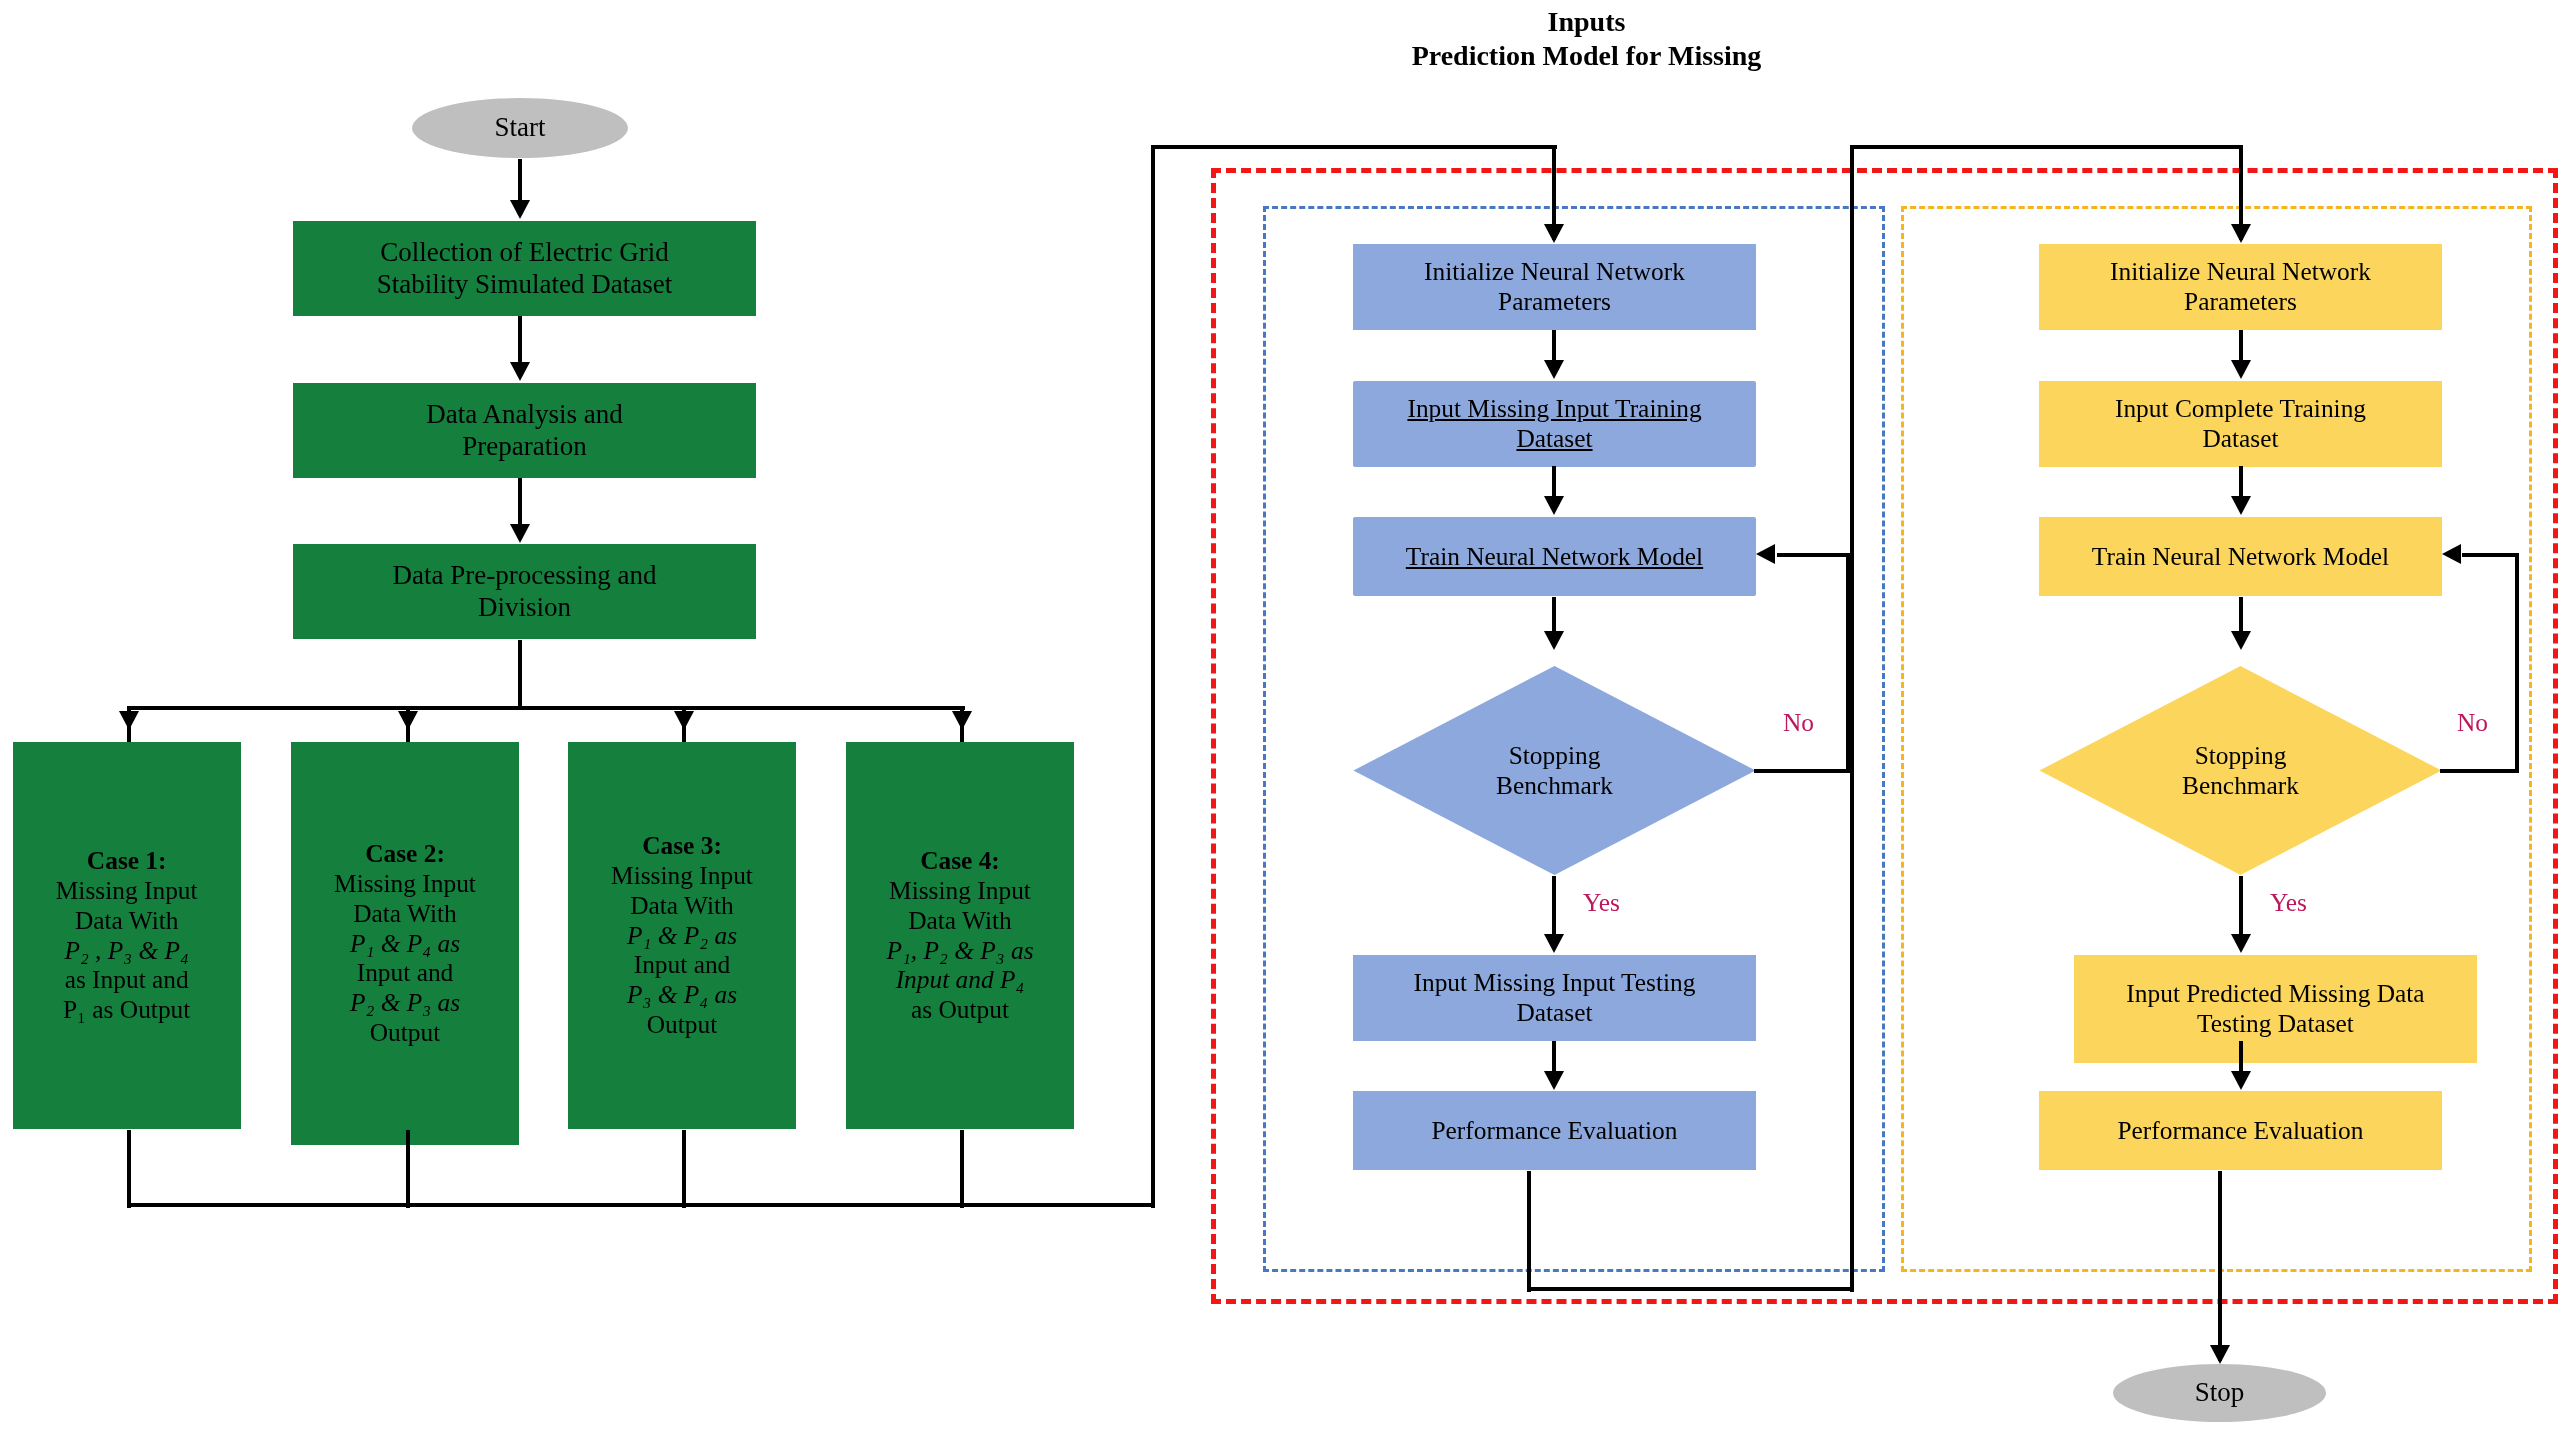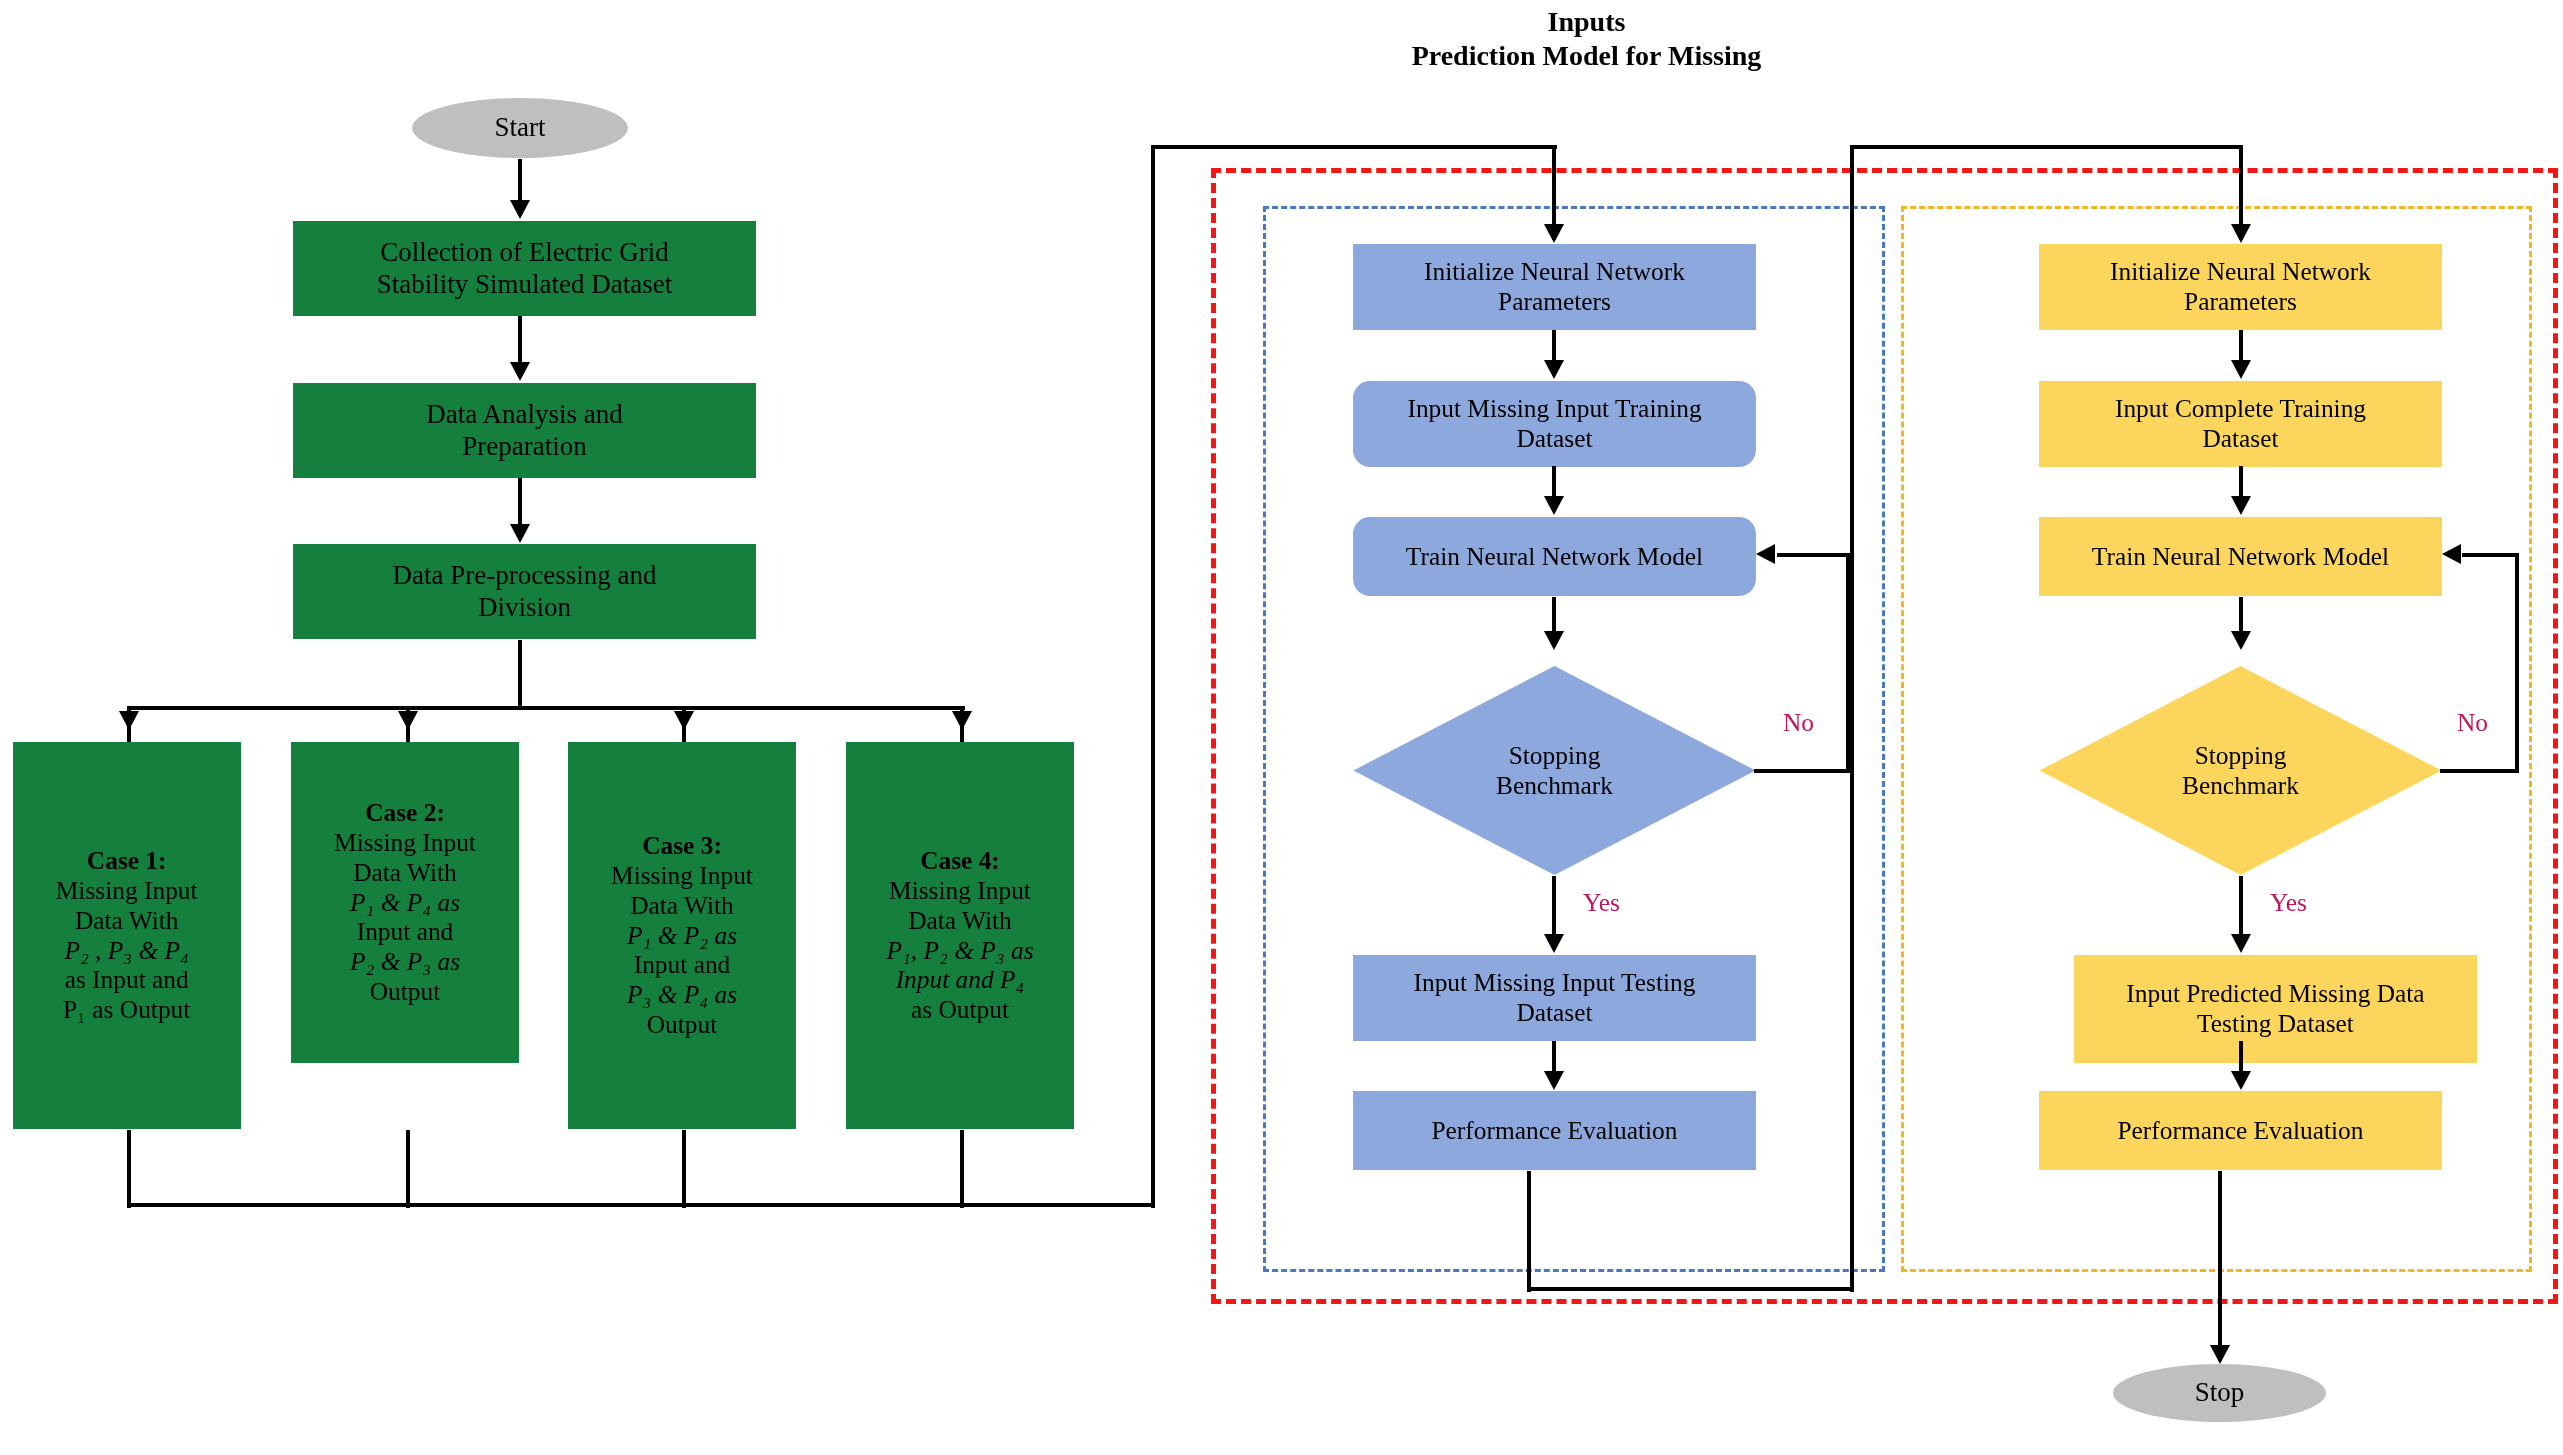--- a/index.html
+++ b/index.html
@@ -7,21 +7,21 @@
   body{font-family:"Liberation Serif","DejaVu Serif",serif;}
   #root{position:relative;width:2563px;height:1455px;background:#fff;overflow:hidden;}
 
   .node{position:absolute;box-sizing:border-box;display:flex;align-items:center;
         justify-content:center;text-align:center;line-height:1.18;color:#000;}
   .peach{background:#15803d;}
   .blue{background:#8CA8DC;}
   .yellow{background:#FCD65C;}
   .gray-ellipse{background:#BFBFBF;border-radius:50%;}
 
-  .rounded{border-radius:17px;}
+  .rounded{border-radius:2px;text-decoration:underline;}
 
   .title{position:absolute;font-weight:bold;text-align:center;line-height:1.22;color:#000;}
 
   .label{position:absolute;color:#be185d;text-align:left;white-space:nowrap;}
 
   
   .ln{position:absolute;background:#000;}
   .vl{width:4.4px;}
   .hl{height:4.4px;}
 
@@ -109,21 +109,21 @@
     <div>
       <div style="font-weight:bold;">Case 1:</div>
       <div>Missing Input</div>
       <div>Data With</div>
       <div class="ital">P₂ ,  P₃ &amp; P₄</div>
       <div>as Input and</div>
       <div>P₁ as Output</div>
     </div>
   </div>
 
-  <div class="node peach" style="left:291px;top:742px;width:228px;height:321px;font-size:25.4px;">
+  <div class="node peach" style="left:291px;top:742px;width:228px;height:403px;font-size:25.4px;">
     <div>
       <div style="font-weight:bold;">Case 2:</div>
       <div>Missing Input</div>
       <div>Data With</div>
       <div class="ital">P₁ &amp; P₄ as</div>
       <div>Input and</div>
       <div class="ital">P₂ &amp; P₃ as</div>
       <div>Output</div>
     </div>
   </div>

